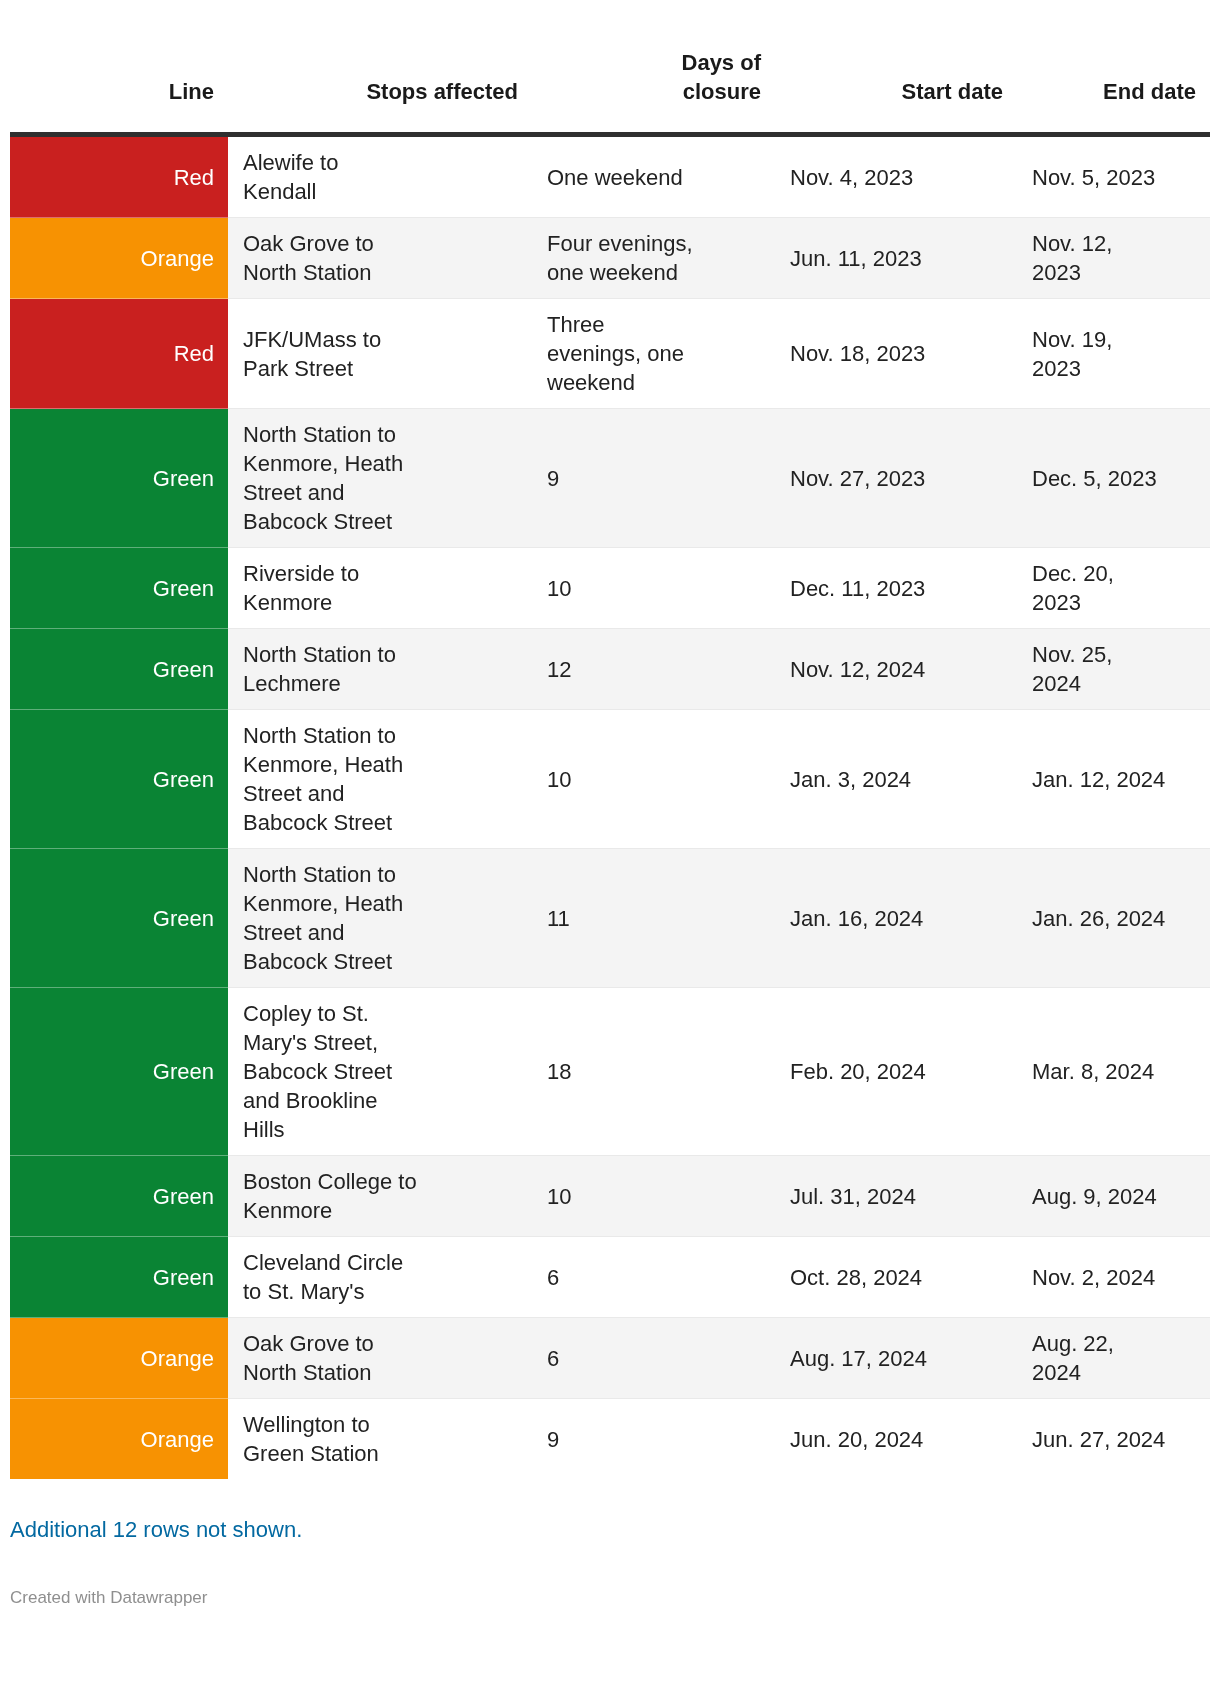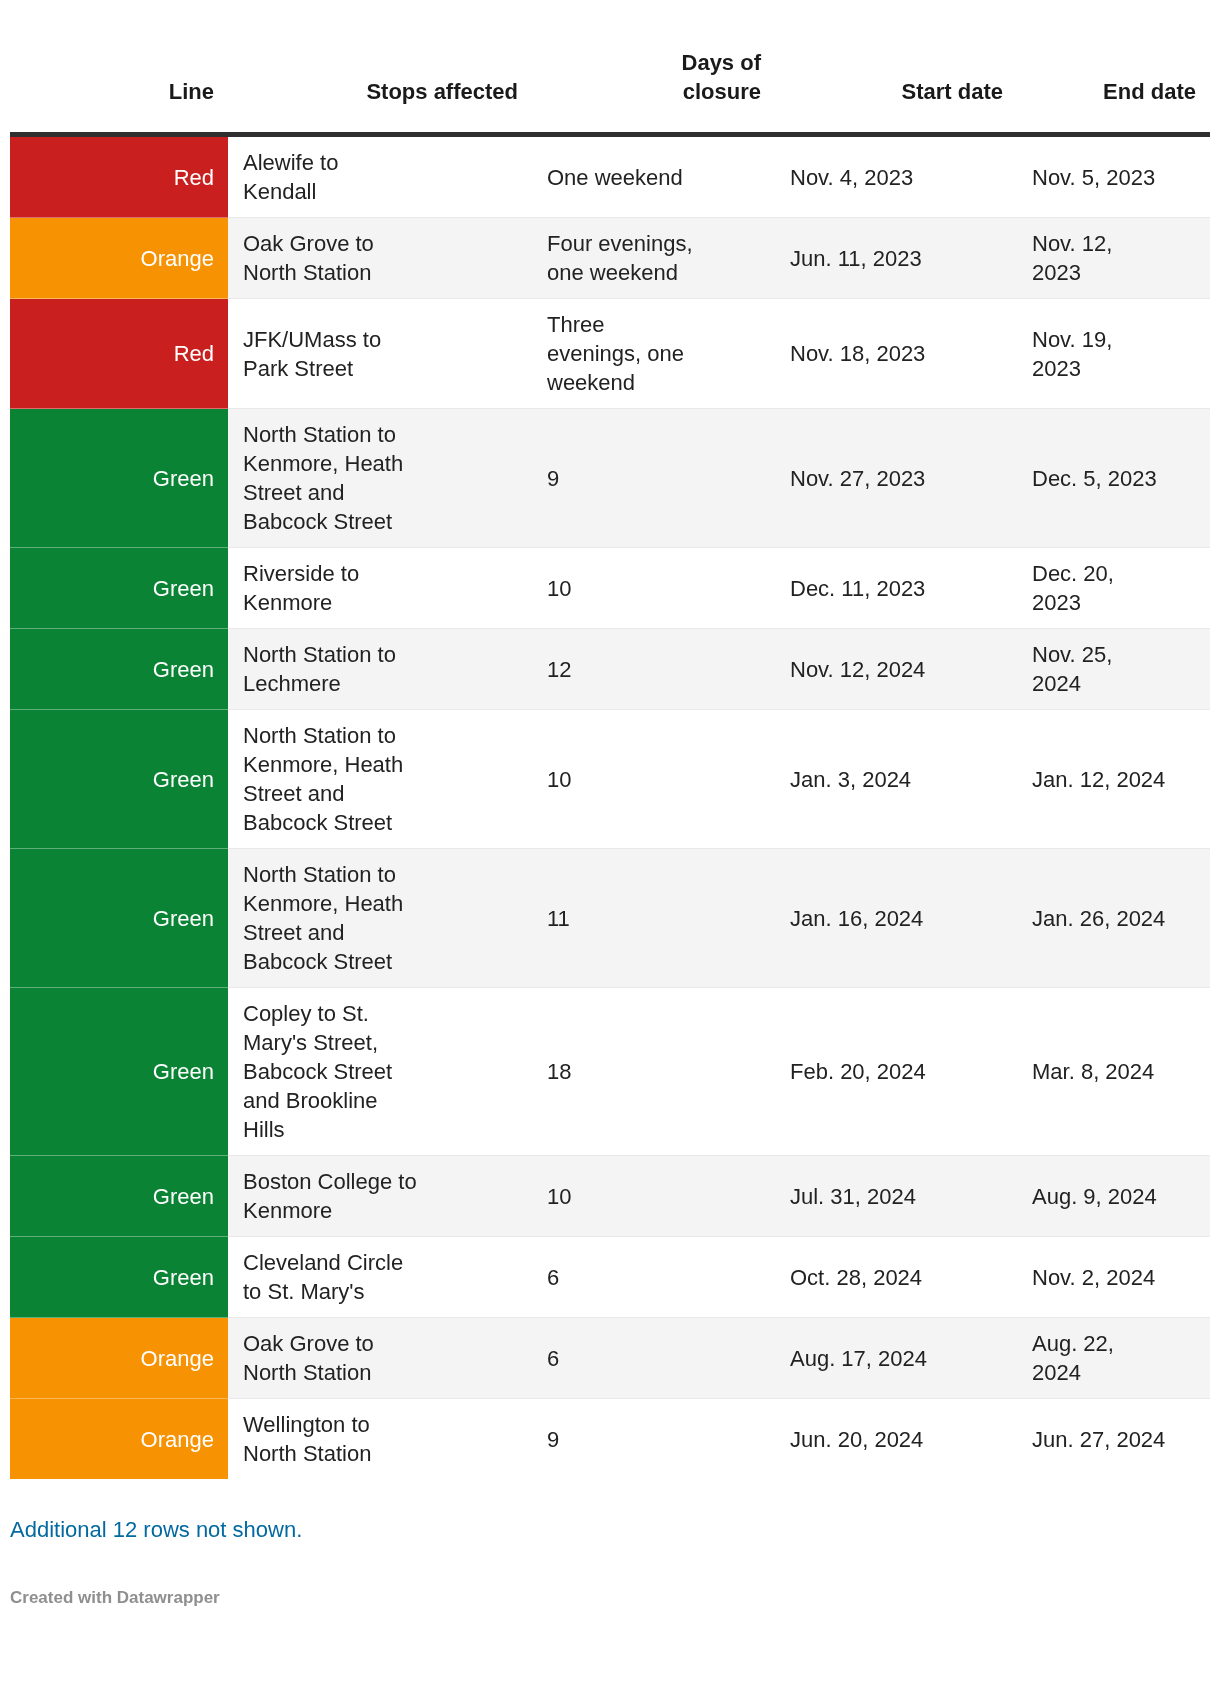--- a/index.html
+++ b/index.html
@@ -60,21 +60,20 @@
     line-height: 30px;
     color: #0369a1;
   }
   .attribution {
     margin: 42px 0 0 0;
     font-size: 17px;
     line-height: 22px;
     color: #8f8f8f;
     text-decoration: none;
     display: inline-block;
-    font-weight: bold;
   }
 </style>
 </head>
 <body>
 
 <div class="page">
 
   <table class="dw-table">
     <colgroup>
       <col style="width:218px">
@@ -203,21 +202,21 @@
           <td class="stops-cell">Oak Grove to
 North Station</td>
           <td class="days-cell">6</td>
           <td class="start-cell">Aug. 17, 2024</td>
           <td class="end-cell">Aug. 22,
 2024</td>
         </tr>
         <tr>
           <td class="line-cell" style="background-color: rgb(247, 146, 2); color: rgb(255, 255, 255);">Orange</td>
           <td class="stops-cell">Wellington to
-North Station</td>
+Green Station</td>
           <td class="days-cell">9</td>
           <td class="start-cell">Jun. 20, 2024</td>
           <td class="end-cell">Jun. 27, 2024</td>
         </tr>
       </tbody>
   </table>
 
   <p class="more-note">Additional 12 rows not shown.</p>
 
   <a class="attribution" href="#">Created with Datawrapper</a>

